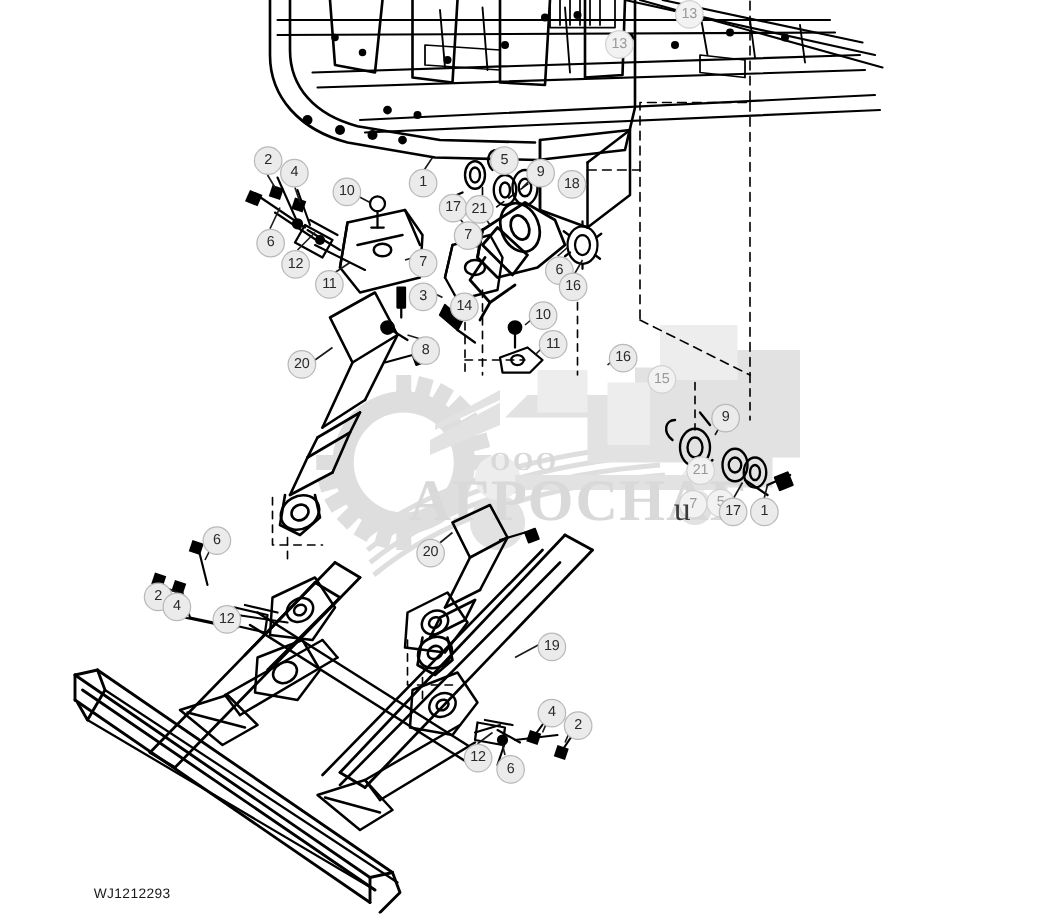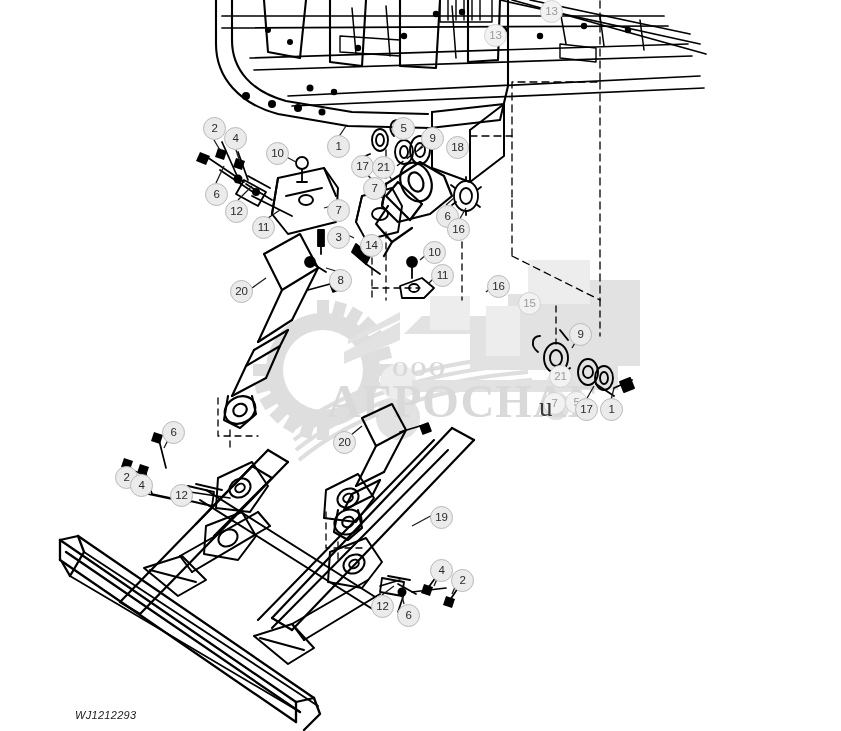--- a/index.html
+++ b/index.html
@@ -528,17 +528,17 @@
         <path d="M440 572 L434 586"></path>
         <path d="M458 580 L452 594"></path>
         <path d="M382 595 L394 586"></path>
         <path d="M404 604 L402 596"></path>
       </g>
     </svg>
     
   <div class="callout dim" style="left: 540px; top: 0px;">13</div><div class="callout dim" style="left: 484px; top: 24px;">13</div><div class="callout" style="left: 203px; top: 117px;">2</div><div class="callout" style="left: 224px; top: 127px;">4</div><div class="callout" style="left: 327px; top: 135px;">1</div><div class="callout" style="left: 392px; top: 117px;">5</div><div class="callout" style="left: 421px; top: 127px;">9</div><div class="callout" style="left: 446px; top: 136px;">18</div><div class="callout" style="left: 266px; top: 142px;">10</div><div class="callout" style="left: 351px; top: 155px;">17</div><div class="callout" style="left: 372px; top: 156px;">21</div><div class="callout" style="left: 205px; top: 183px;">6</div><div class="callout" style="left: 363px; top: 177px;">7</div><div class="callout" style="left: 225px; top: 200px;">12</div><div class="callout" style="left: 327px; top: 199px;">7</div><div class="callout" style="left: 436px; top: 205px;">6</div><div class="callout" style="left: 252px; top: 216px;">11</div><div class="callout" style="left: 447px; top: 218px;">16</div><div class="callout" style="left: 327px; top: 226px;">3</div><div class="callout" style="left: 360px; top: 234px;">14</div><div class="callout" style="left: 423px; top: 241px;">10</div><div class="callout" style="left: 329px; top: 269px;">8</div><div class="callout" style="left: 431px; top: 264px;">11</div><div class="callout" style="left: 230px; top: 280px;">20</div><div class="callout" style="left: 487px; top: 275px;">16</div><div class="callout dim" style="left: 518px; top: 292px;">15</div><div class="callout" style="left: 569px; top: 323px;">9</div><div class="callout dim" style="left: 549px; top: 365px;">21</div><div class="callout dim" style="left: 543px; top: 392px;">7</div><div class="callout dim" style="left: 565px; top: 391px;">5</div><div class="callout" style="left: 575px; top: 398px;">17</div><div class="callout" style="left: 600px; top: 398px;">1</div><div class="callout" style="left: 162px; top: 421px;">6</div><div class="callout" style="left: 333px; top: 431px;">20</div><div class="callout" style="left: 115px; top: 466px;">2</div><div class="callout" style="left: 130px; top: 474px;">4</div><div class="callout" style="left: 170px; top: 484px;">12</div><div class="callout" style="left: 430px; top: 506px;">19</div><div class="callout" style="left: 430px; top: 559px;">4</div><div class="callout" style="left: 451px; top: 569px;">2</div><div class="callout" style="left: 371px; top: 595px;">12</div><div class="callout" style="left: 397px; top: 604px;">6</div></div>
 
   <div class="layer" id="text-layer">
-    <div class="sheet-text" id="part-number" style="left:75px; top:709px;font-style:italic;">WJ1212293</div>
+    <div class="sheet-text" id="part-number" style="left:75px; top:709px;">WJ1212293</div>
     <div class="sheet-text" id="stray-glyph" style="left:539px; top:392px;">u</div>
   </div>
 
 </div>
 
 </body></html>

